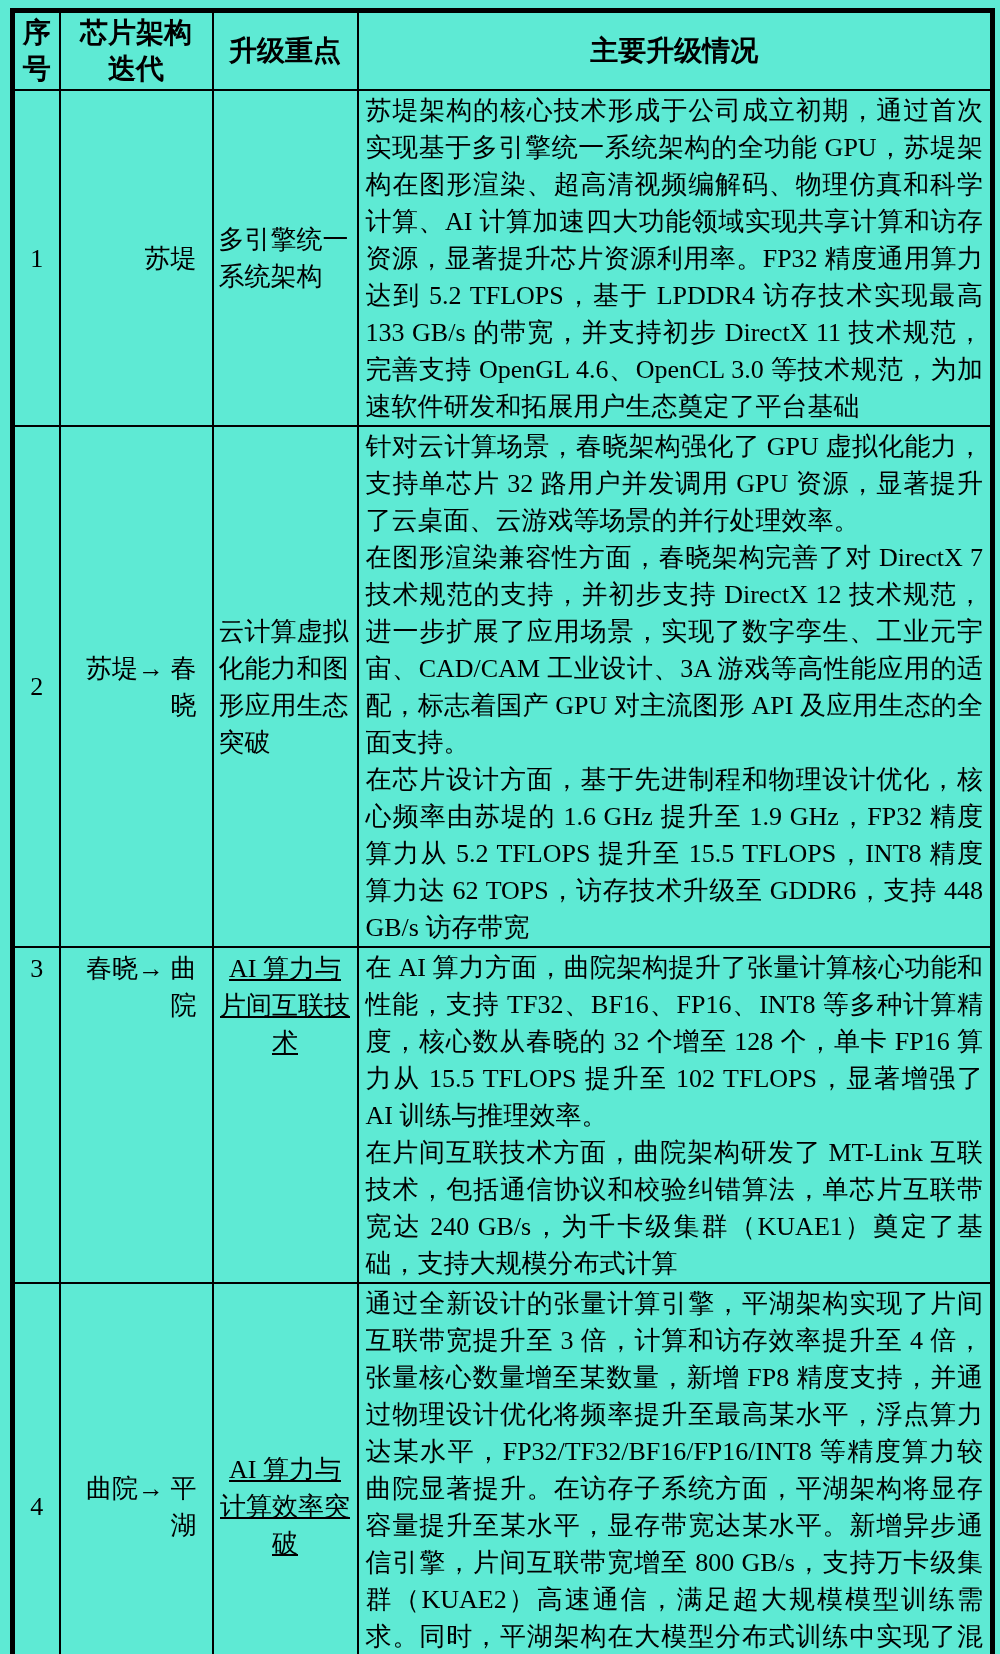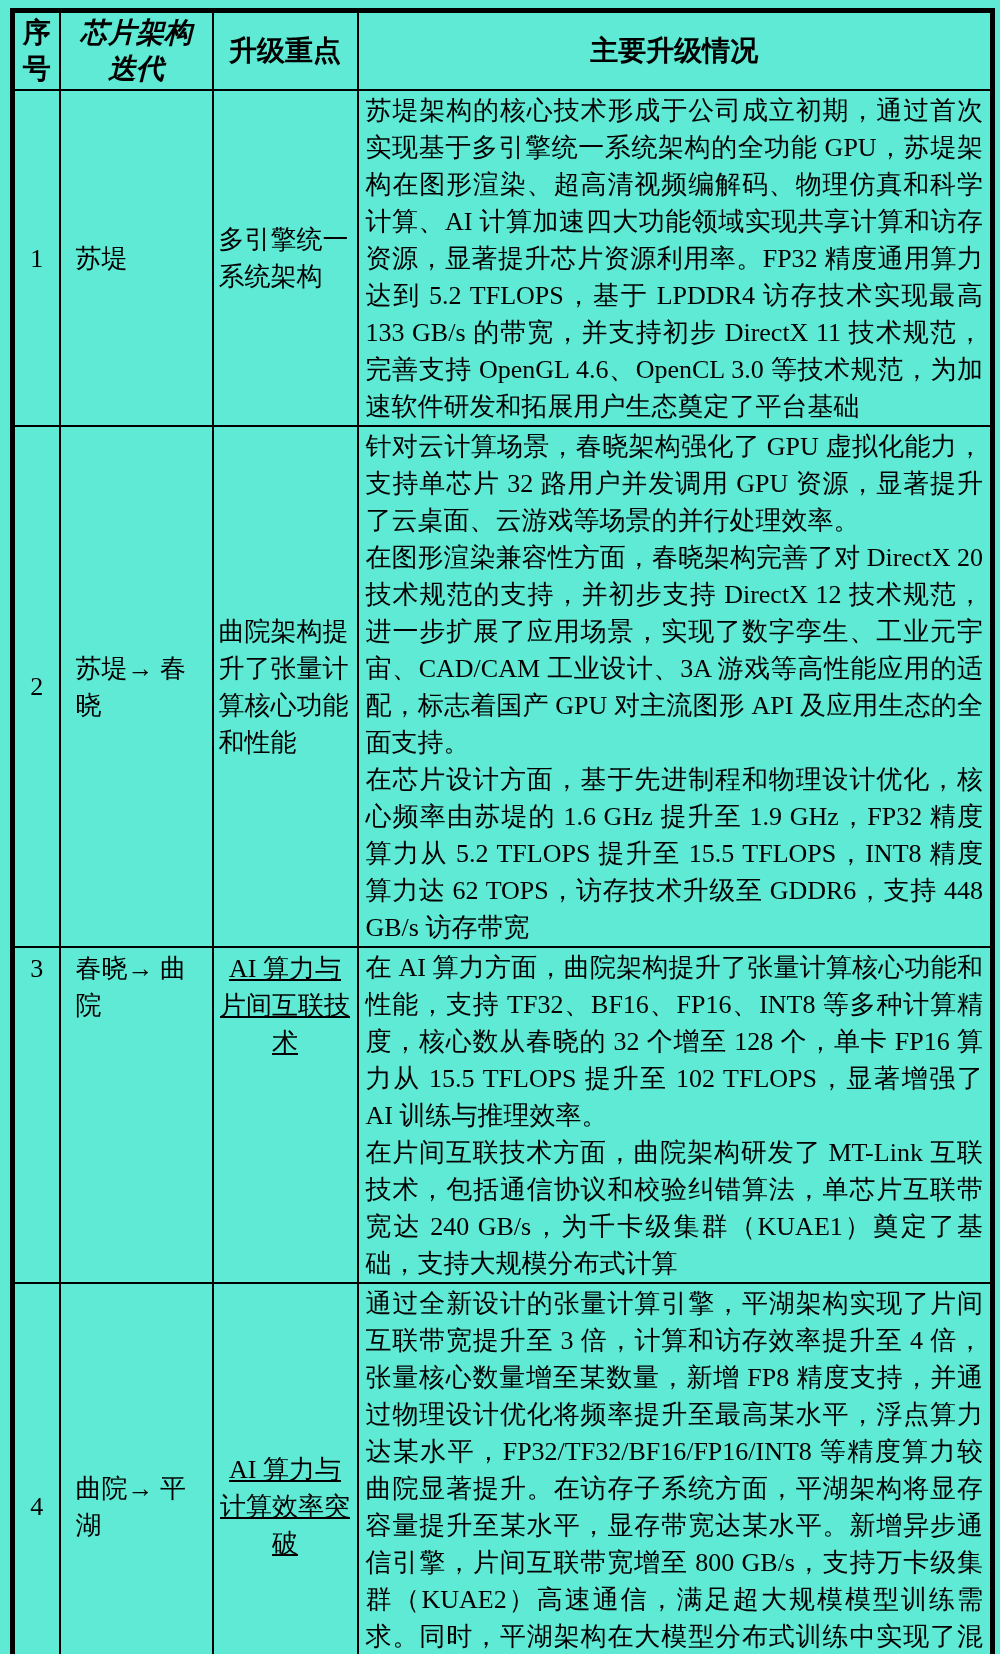--- a/index.html
+++ b/index.html
@@ -33,35 +33,35 @@
   }
   th {
     font-family: "Liberation Sans", "DejaVu Sans", sans-serif;
     font-weight: 700;
     font-size: 28px;
     line-height: 36px;
     text-align: center;
     vertical-align: middle;
   }
   th.h1 { padding: 2px 4px; }
-  th.h2 { padding: 2px 14px; font-style: italic; }
+  th.h2 { padding: 2px 14px; }
   th.h3 { padding: 2px 4px; }
   th.h4 { padding: 2px 12px; }
   td {
     font-family: "Liberation Serif", "DejaVu Serif", serif;
     font-size: 26px;
     line-height: 37px;
   }
   td.no {
     text-align: center;
     vertical-align: middle;
     padding: 0 2px;
   }
   td.iter {
-    text-align: left;
+    text-align: right;
     vertical-align: middle;
     padding: 0 15px;
   }
   td.focus {
     text-align: left;
     vertical-align: middle;
     padding: 0 5px;
   }
   tr.focus-center td.focus { text-align: center; text-decoration: underline; }
   td.details {
@@ -108,24 +108,24 @@
       <td class="iter">苏堤</td>
       <td class="focus">多引擎统一系统架构</td>
       <td class="details">
         <p>苏堤架构的核心技术形成于公司成立初期，通过首次实现基于多引擎统一系统架构的全功能 GPU，苏堤架构在图形渲染、超高清视频编解码、物理仿真和科学计算、AI 计算加速四大功能领域实现共享计算和访存资源，显著提升芯片资源利用率。FP32 精度通用算力达到 5.2 TFLOPS，基于 LPDDR4 访存技术实现最高 133 GB/s 的带宽，并支持初步 DirectX 11 技术规范，完善支持 OpenGL 4.6、OpenCL 3.0 等技术规范，为加速软件研发和拓展用户生态奠定了平台基础</p>
       </td>
     </tr>
 
     <tr class="r2">
       <td class="no">2</td>
       <td class="iter">苏堤→ 春晓</td>
-      <td class="focus">曲院架构提升了张量计算核心功能和性能</td>
+      <td class="focus">云计算虚拟化能力和图形应用生态突破</td>
       <td class="details">
         <p>针对云计算场景，春晓架构强化了 GPU 虚拟化能力，支持单芯片 32 路用户并发调用 GPU 资源，显著提升了云桌面、云游戏等场景的并行处理效率。</p>
-        <p>在图形渲染兼容性方面，春晓架构完善了对 DirectX 20 技术规范的支持，并初步支持 DirectX 12 技术规范，进一步扩展了应用场景，实现了数字孪生、工业元宇宙、CAD/CAM 工业设计、3A 游戏等高性能应用的适配，标志着国产 GPU 对主流图形 API 及应用生态的全面支持。</p>
+        <p>在图形渲染兼容性方面，春晓架构完善了对 DirectX 7 技术规范的支持，并初步支持 DirectX 12 技术规范，进一步扩展了应用场景，实现了数字孪生、工业元宇宙、CAD/CAM 工业设计、3A 游戏等高性能应用的适配，标志着国产 GPU 对主流图形 API 及应用生态的全面支持。</p>
         <p>在芯片设计方面，基于先进制程和物理设计优化，核心频率由苏堤的 1.6 GHz 提升至 1.9 GHz，FP32 精度算力从 5.2 TFLOPS 提升至 15.5 TFLOPS，INT8 精度算力达 62 TOPS，访存技术升级至 GDDR6，支持 448 GB/s 访存带宽</p>
       </td>
     </tr>
 
     <tr class="r3 focus-center">
       <td class="no">3</td>
       <td class="iter">春晓→ 曲院</td>
       <td class="focus">AI 算力与片间互联技术</td>
       <td class="details">
         <p>在 AI 算力方面，曲院架构提升了张量计算核心功能和性能，支持 TF32、BF16、FP16、INT8 等多种计算精度，核心数从春晓的 32 个增至 128 个，单卡 FP16 算力从 15.5 TFLOPS 提升至 102 TFLOPS，显著增强了 AI 训练与推理效率。</p>

